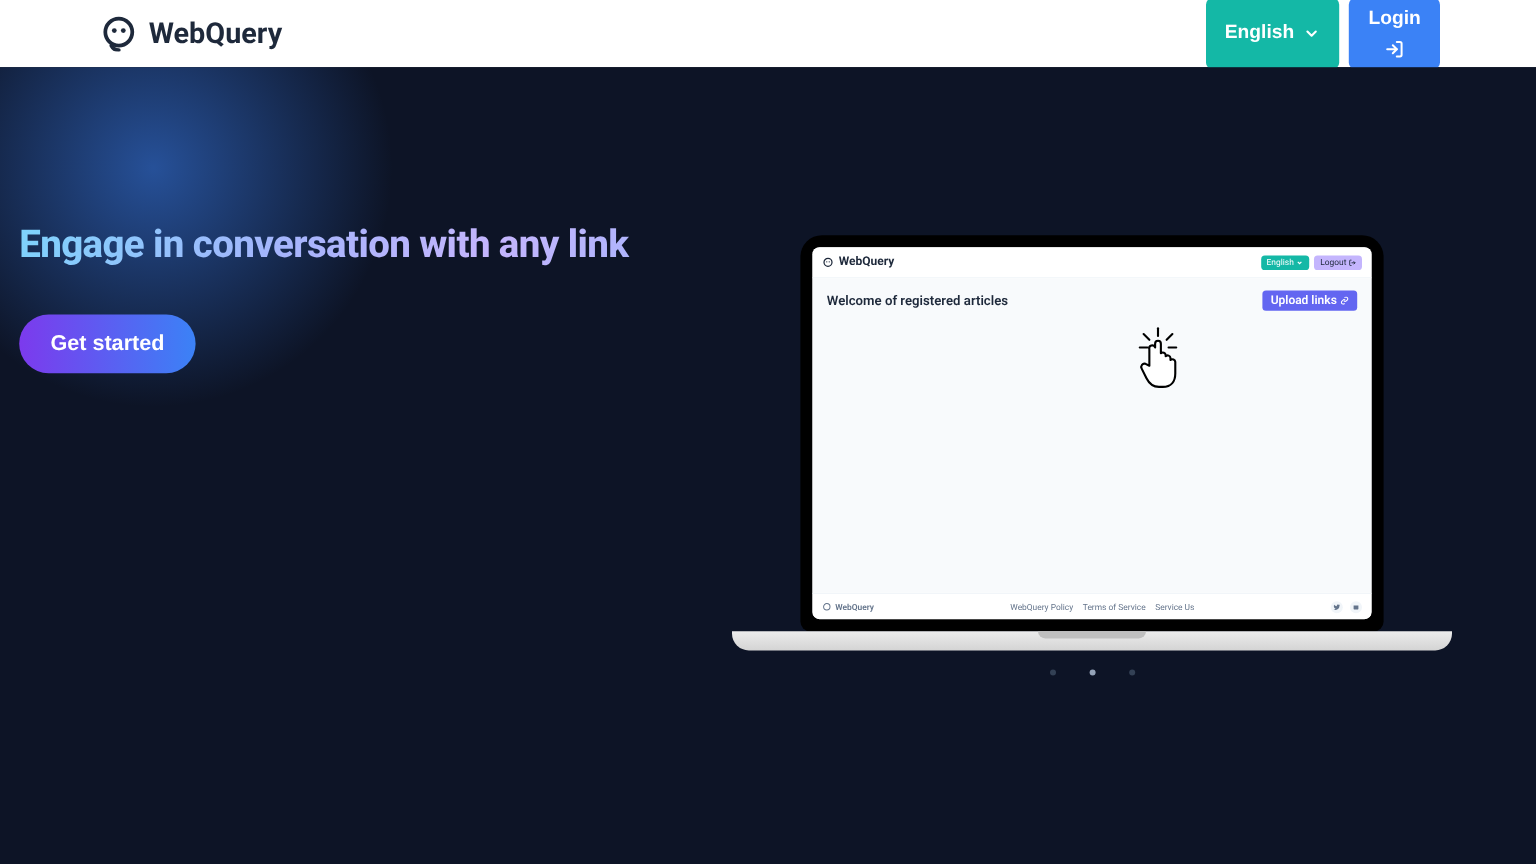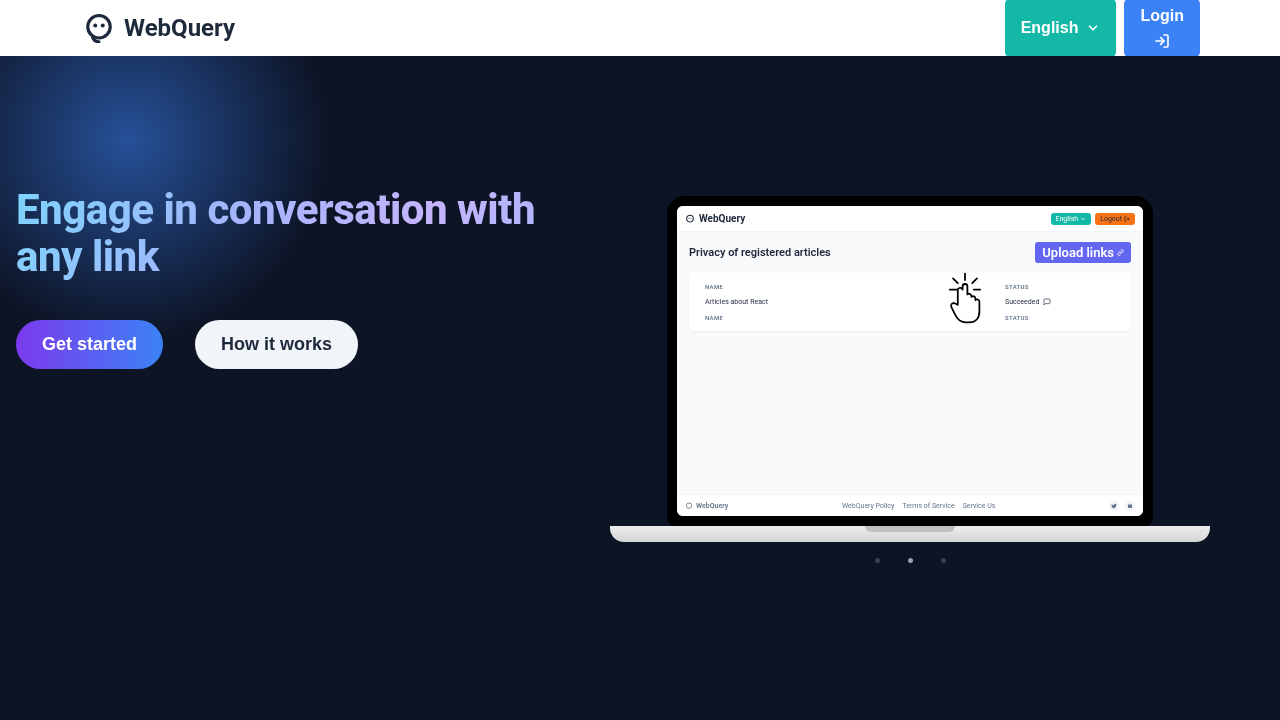--- a/index.html
+++ b/index.html
@@ -13,21 +13,21 @@
   .btn { display: inline-flex; align-items: center; gap: 8px; border: none; border-radius: 6px; font-size: 16px; font-weight: 600; padding: 9px 16px; cursor: pointer; color: #fff; }
   .btn-teal { background: #14b8a6; }
   .btn-blue { background: #3b82f6; flex-direction: column; }
   .chevron-down { width: 14px; height: 14px; }
   .login-icon { width: 16px; height: 16px; }
 
   
   .hero { position: relative; height: calc(720px - 56px); width: 100%; background: #0d1426; overflow: hidden; }
   .glow { position: absolute; top: -60px; left: -40px; width: 420px; height: 360px; background: radial-gradient(circle at 40% 40%, rgba(59,130,246,0.55), rgba(59,130,246,0) 60%); pointer-events: none; }
   .hero-left { position: absolute; top: 130px; left: 16px; width: 560px; }
-  .hero-title { font-size: 42px; font-weight: 800; line-height: 1.12; letter-spacing: -0.5px; background: linear-gradient(120deg, #7dd3fc 0%, #a5b4fc 40%, #c4b5fd 70%, #a5b4fc 100%); -webkit-background-clip: text; background-clip: text; color: transparent; text-decoration: underline; }
+  .hero-title { font-size: 32px; font-weight: 800; line-height: 1.12; letter-spacing: -0.5px; background: linear-gradient(120deg, #7dd3fc 0%, #a5b4fc 40%, #c4b5fd 70%, #a5b4fc 100%); -webkit-background-clip: text; background-clip: text; color: transparent; text-decoration: underline; }
   .hero-sub { color: #f1f5f9; font-size: 18px; line-height: 1.6; margin-top: 46px; max-width: 540px; }
   .cta-row { display: flex; gap: 32px; margin-top: 40px; }
   .cta { border: none; border-radius: 999px; padding: 14px 26px; font-size: 18px; font-weight: 700; cursor: pointer; }
   .cta-primary { background: linear-gradient(90deg, #7c3aed 0%, #3b82f6 100%); color: #fff; }
   .cta-secondary { background: #f1f5f9; color: #1e293b; }
 
   
   .hero-right { position: absolute; top: 140px; left: 590px; width: 640px; }
   .laptop { position: relative; width: 600px; margin: 0 auto; }
   .lid { width: 486px; height: 330px; margin: 0 auto; background: #000; border-radius: 18px 18px 8px 8px; padding: 10px; }
@@ -35,25 +35,25 @@
   .base { width: 600px; height: 16px; background: linear-gradient(#ececec, #d4d4d4); border-bottom-left-radius: 14px; border-bottom-right-radius: 14px; position: relative; }
   .notch { position: absolute; top: 0; left: 50%; transform: translateX(-50%); width: 90px; height: 6px; background: #bfbfbf; border-bottom-left-radius: 8px; border-bottom-right-radius: 8px; }
 
   
   .s-header { height: 26px; background: #fff; border-bottom: 1px solid #f1f5f9; display: flex; align-items: center; justify-content: space-between; padding: 0 8px; font-size: 8px; }
   .s-brand { display: flex; align-items: center; gap: 4px; font-weight: 700; color: #1e293b; font-size: 10px; }
   .s-brand svg { width: 10px; height: 10px; }
   .s-header-right { display: flex; gap: 4px; }
   .s-pill { display:inline-flex; align-items:center; gap:2px; border-radius: 3px; padding: 2px 5px; font-size: 7px; color: #fff; }
   .s-pill-teal { background: #14b8a6; }
-  .s-pill-gray { background: #f97316; color: #1e293b; text-align: center; }
+  .s-pill-gray { background: #c4b5fd; color: #1e293b; text-align: center; }
   .s-body { flex: 1; background: #f8fafc; padding: 10px 12px 0; position: relative; }
   .s-body-head { display:flex; align-items:center; justify-content:space-between; margin-bottom: 10px; }
   .s-title { font-size: 11px; font-weight: 600; color: #1e293b; }
-  .s-upload { background: #6366f1; color:#fff; font-size:13px; font-weight:600; padding:3px 7px; border-radius:3px; display:inline-flex; align-items:center; gap:3px; }
+  .s-upload { background: #6366f1; color:#fff; font-size:10px; font-weight:600; padding:3px 7px; border-radius:3px; display:inline-flex; align-items:center; gap:3px; }
   .s-card { background:#fff; border-radius:4px; padding: 6px 0; box-shadow: 0 1px 2px rgba(0,0,0,0.06); }
   .s-row { display:flex; padding: 4px 16px; font-size: 7px; color:#64748b; }
   .s-row.head { font-weight:600; letter-spacing:0.3px; text-transform:uppercase; font-size:6px; }
   .s-row .c1 { flex: 1; }
   .s-row .c2 { width: 110px; }
   .s-row.data { color:#1e293b; }
   .status-text { display:inline-flex; align-items:center; gap:4px; }
 
   
   .pointer-hand { position:absolute; top: 40px; left: 268px; width:40px; height:56px; }
@@ -101,21 +101,20 @@
   </div>
 </header>
 
 <section class="hero">
   <div class="glow"></div>
 
   <div class="hero-left">
     <h1 class="hero-title">Engage in conversation with any link</h1>
     <div class="cta-row">
       <button class="cta cta-primary">Get started</button>
-      <button class="cta cta-secondary">How it works</button>
     </div>
   </div>
 
   <div class="hero-right">
     <div class="laptop">
       <div class="lid">
         <div class="screen">
 
           <div class="s-header">
             <div class="s-brand">
@@ -139,46 +138,27 @@
                     <path d="M9 21H5a2 2 0 0 1-2-2V5a2 2 0 0 1 2-2h4"></path>
                     <polyline points="16 17 21 12 16 7"></polyline>
                     <line x1="21" y1="12" x2="9" y2="12"></line>
                   </svg>
               </span>
             </div>
           </div>
 
           <div class="s-body">
             <div class="s-body-head">
-              <div class="s-title">Privacy of registered articles</div>
+              <div class="s-title">Welcome of registered articles</div>
               <div class="s-upload">
                 <span>Upload links</span>
                 <svg width="7" height="7" viewBox="0 0 24 24" fill="none" stroke="#fff" stroke-width="3">
                     <path d="M10 13a5 5 0 0 0 7 0l3-3a5 5 0 0 0-7-7l-1 1"></path>
                     <path d="M14 11a5 5 0 0 0-7 0l-3 3a5 5 0 0 0 7 7l1-1"></path>
                   </svg>
-              </div>
-            </div>
-            <div class="s-card">
-              <div class="s-row head">
-                <div class="c1">NAME</div>
-                <div class="c2">STATUS</div>
-              </div>
-              <div class="s-row data">
-                <div class="c1">Articles about React</div>
-                <div class="c2 status-text">
-                  <span>Succeeded</span>
-                  <svg width="8" height="8" viewBox="0 0 24 24" fill="none" stroke="#1e293b" stroke-width="2">
-                      <path d="M21 15a2 2 0 0 1-2 2H7l-4 4V5a2 2 0 0 1 2-2h14a2 2 0 0 1 2 2z"></path>
-                    </svg>
-                </div>
-              </div>
-              <div class="s-row head">
-                <div class="c1">NAME</div>
-                <div class="c2">STATUS</div>
               </div>
             </div>
 
             <svg class="pointer-hand" viewBox="0 0 50 70" fill="none" stroke="#000" stroke-width="2.2" stroke-linecap="round" stroke-linejoin="round">
               <line x1="25" y1="2" x2="25" y2="10"></line>
               <line x1="10" y1="8" x2="16" y2="14"></line>
               <line x1="40" y1="8" x2="34" y2="14"></line>
               <line x1="6" y1="22" x2="14" y2="22"></line>
               <line x1="44" y1="22" x2="36" y2="22"></line>
               <path d="M22 22v-4a3 3 0 0 1 6 0v10a3 3 0 0 1 5 2v1a3 3 0 0 1 5 2v2a3 3 0 0 1 5 2v12c0 8-4 14-13 14h-4c-6 0-10-3-13-9l-5-10c-1.5-3 1-6 4-5l4 2V24a3 3 0 0 1 6-2z" fill="#fff"></path>

